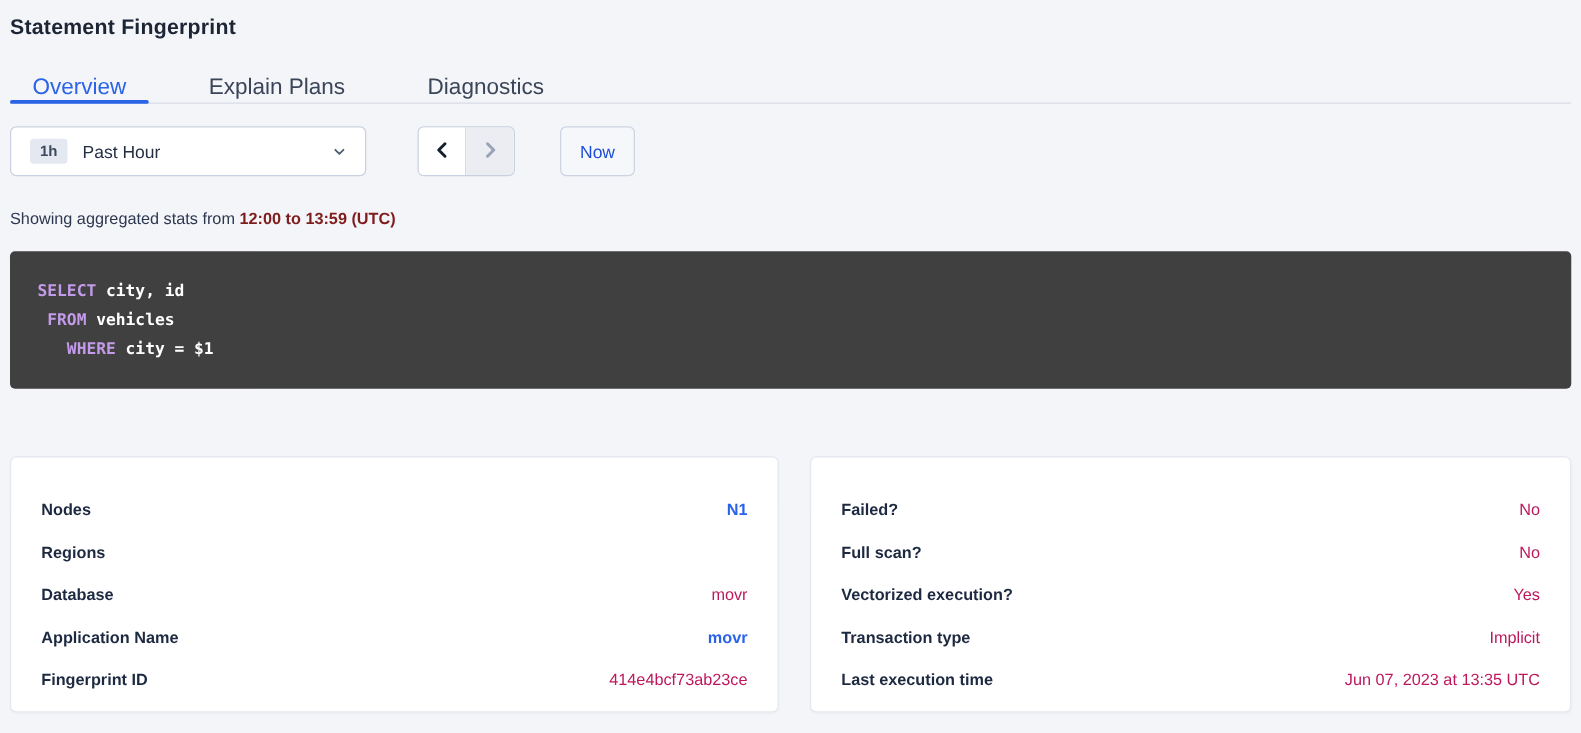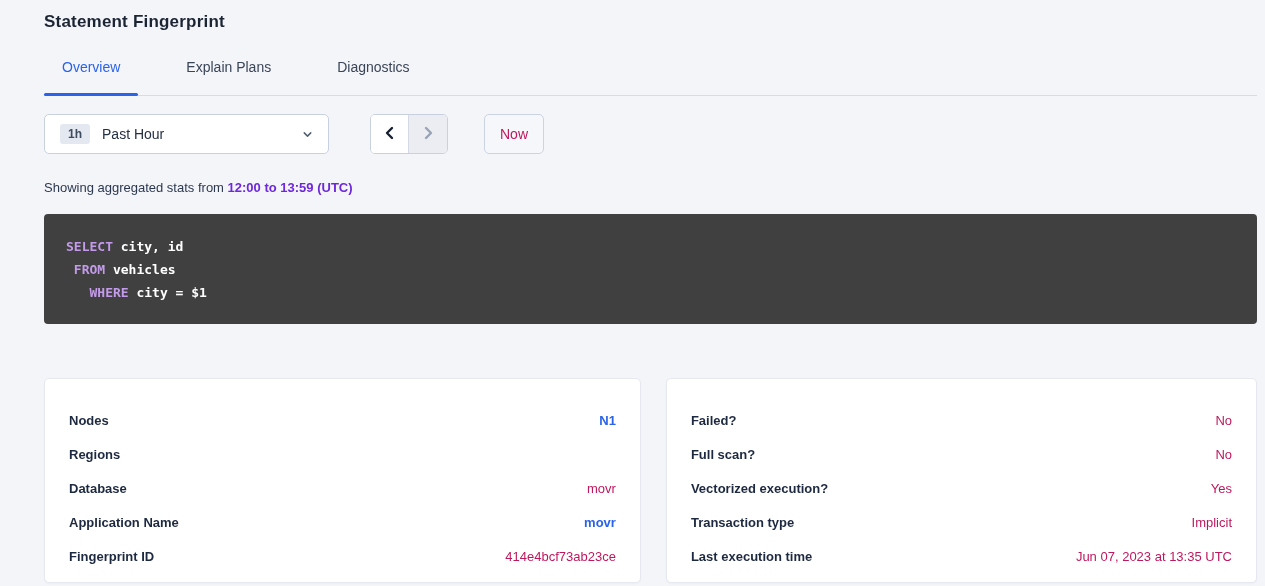--- a/index.html
+++ b/index.html
@@ -4,32 +4,32 @@
 <style>
   * { box-sizing: border-box; }
   html, body { margin: 0; padding: 0; }
   body {
     width: 1265px; height: 586px;
     background: #f4f5f9;
     font-family: "Liberation Sans", sans-serif;
     color: #28334a;
     overflow: hidden;
   }
-  .page { padding: 10px 8px 0; margin-left: 36px; }
+  .page { padding: 10px 8px 0; }
 
   
   .page-title {
     font-size: 17px; font-weight: 700; color: #1c2534;
     margin: 2px 0 0 0; letter-spacing: .2px;
   }
 
   
   .tabs { display: flex; margin-top: 15px; border-bottom: 1px solid #d7dbe6; }
   .tab {
-    padding: 12px 18px 20px; font-size: 14px; color: #3a4558;
+    padding: 12px 18px 2px; font-size: 18px; color: #3a4558;
     cursor: pointer; position: relative; margin-right: 30px; white-space: nowrap;
   }
   .tab.active { color: #2a63e8; }
   .tab.active::after {
     content: ""; position: absolute; left: 0; right: 0; bottom: -1px;
     height: 3px; background: #2a63e8; border-radius: 2px;
   }
 
   
   .controls { display: flex; align-items: center; margin-top: 18px; gap: 24px; }
@@ -52,27 +52,27 @@
   .arrow-btn {
     width: 38px; height: 100%; display: flex; align-items: center; justify-content: center;
     border: none; background: #fff; cursor: pointer; padding: 0;
   }
   .arrow-btn.prev { border-right: 1px solid #d4d9e4; }
   .arrow-btn.next { background: #ebedf3; cursor: default; }
 
   .now-btn {
     margin-left: 12px; height: 40px; padding: 0 15px;
     background: #f6f7fa; border: 1px solid #ccd3e1; border-radius: 5px;
-    color: #be185d; font-size: 14px; font-family: "Liberation Sans", sans-serif;
+    color: #1d4ed8; font-size: 14px; font-family: "Liberation Sans", sans-serif;
     cursor: default;
   }
 
   
   .stats-line { margin-top: 26px; font-size: 13px; color: #2c3850; }
-  .stats-line .range { font-weight: 700; color: #6d28d9; }
+  .stats-line .range { font-weight: 700; color: #7f1d1d; }
 
   
   .sql-box {
     margin-top: 19px; background: #404040; border-radius: 4px;
     padding: 21px 22px; height: 110px;
   }
   .sql-pre {
     margin: 0; white-space: pre;
     font-family: "DejaVu Sans Mono", "Liberation Mono", monospace;
     font-size: 13px; line-height: 23px; font-weight: 700; color: #ffffff;

